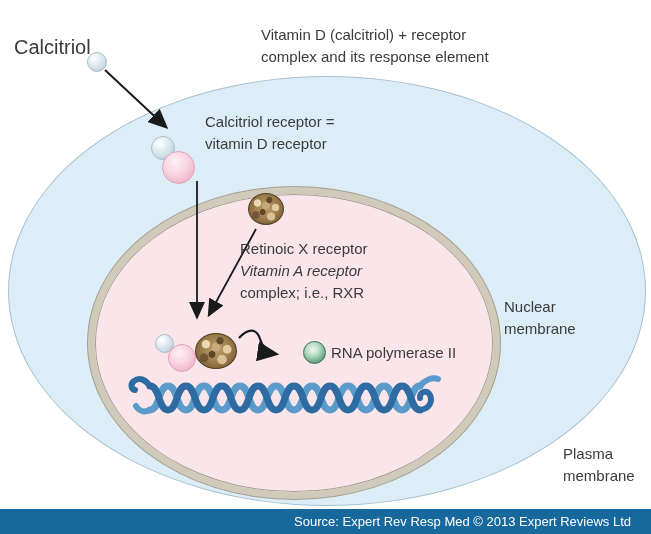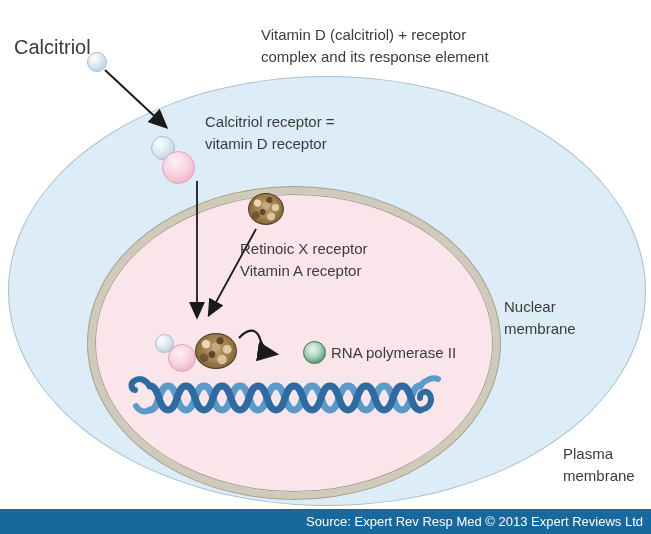--- a/index.html
+++ b/index.html
@@ -6,21 +6,21 @@
   #canvas{
     position:relative;width:651px;height:534px;overflow:hidden;background:#ffffff;
     font-family:"Liberation Sans",sans-serif;
   }
   
   .topbar{position:absolute;left:0;top:0;width:651px;height:23px;background:#17699d;}
   .logo{position:absolute;left:10px;top:0;height:23px;line-height:23px;color:#ffffff;
         font-family:"Liberation Serif",serif;font-size:19px;letter-spacing:.2px;}
   .bottombar{position:absolute;left:0;top:509px;width:651px;height:25px;background:#17699d;
         display:flex;align-items:center;justify-content:flex-end;}
-  .sourcetext{color:#ffffff;font-size:13px;padding-right:8px;}
+  .sourcetext{color:#ffffff;font-size:13px;padding-right:20px;}
   
   .cell{position:absolute;left:8px;top:76px;width:638px;height:430px;border-radius:50%;
         background:#dcedf8;border:1px solid #a7c1d0;box-sizing:border-box;}
   .nucleus{position:absolute;left:88px;top:187px;width:412px;height:312px;border-radius:50%;
         background:#f9e5ea;border:7px solid #cfcaba;box-sizing:border-box;
         box-shadow:0 0 0 1px #a59f90, inset 0 0 0 1px #a59f90;}
   
   .overlay{position:absolute;left:0;top:0;width:651px;height:534px;}
   
   .sphere{position:absolute;border-radius:50%;}
@@ -87,21 +87,22 @@
   <div class="sphere sph-pink" style="left:168px;top:344px;width:28px;height:28px;"></div>
   <div class="rxr" style="left:195px;top:333px;width:42px;height:36px;"></div>
   <div class="sphere sph-green" style="left:303px;top:341px;width:23px;height:23px;"></div>
 
   <div class="label lbl-lg" style="left:14px;top:36px;">Calcitriol</div>
   <div class="label" style="left:261px;top:26px;">Vitamin D (calcitriol) + receptor</div>
   <div class="label" style="left:261px;top:48px;">complex and its response element</div>
   <div class="label" style="left:205px;top:113px;">Calcitriol receptor =</div>
   <div class="label" style="left:205px;top:135px;">vitamin D receptor</div>
   <div class="label" style="left:240px;top:240px;">Retinoic X receptor</div>
-  <div class="label" style="left:240px;top:262px;">Vitamin A receptor</div>
+  <div class="label" style="left:240px;top:262px;font-style:italic;">Vitamin A receptor</div>
+  <div class="label" style="left:240px;top:284px;">complex; i.e., RXR</div>
   <div class="label" style="left:331px;top:344px;">RNA polymerase II</div>
   <div class="label" style="left:504px;top:298px;">Nuclear</div>
   <div class="label" style="left:504px;top:320px;">membrane</div>
   <div class="label" style="left:563px;top:445px;">Plasma</div>
   <div class="label" style="left:563px;top:467px;">membrane</div>
 
   <div class="bottombar">
     <span class="sourcetext">Source: Expert Rev Resp Med © 2013 Expert Reviews Ltd</span>
   </div>
 

